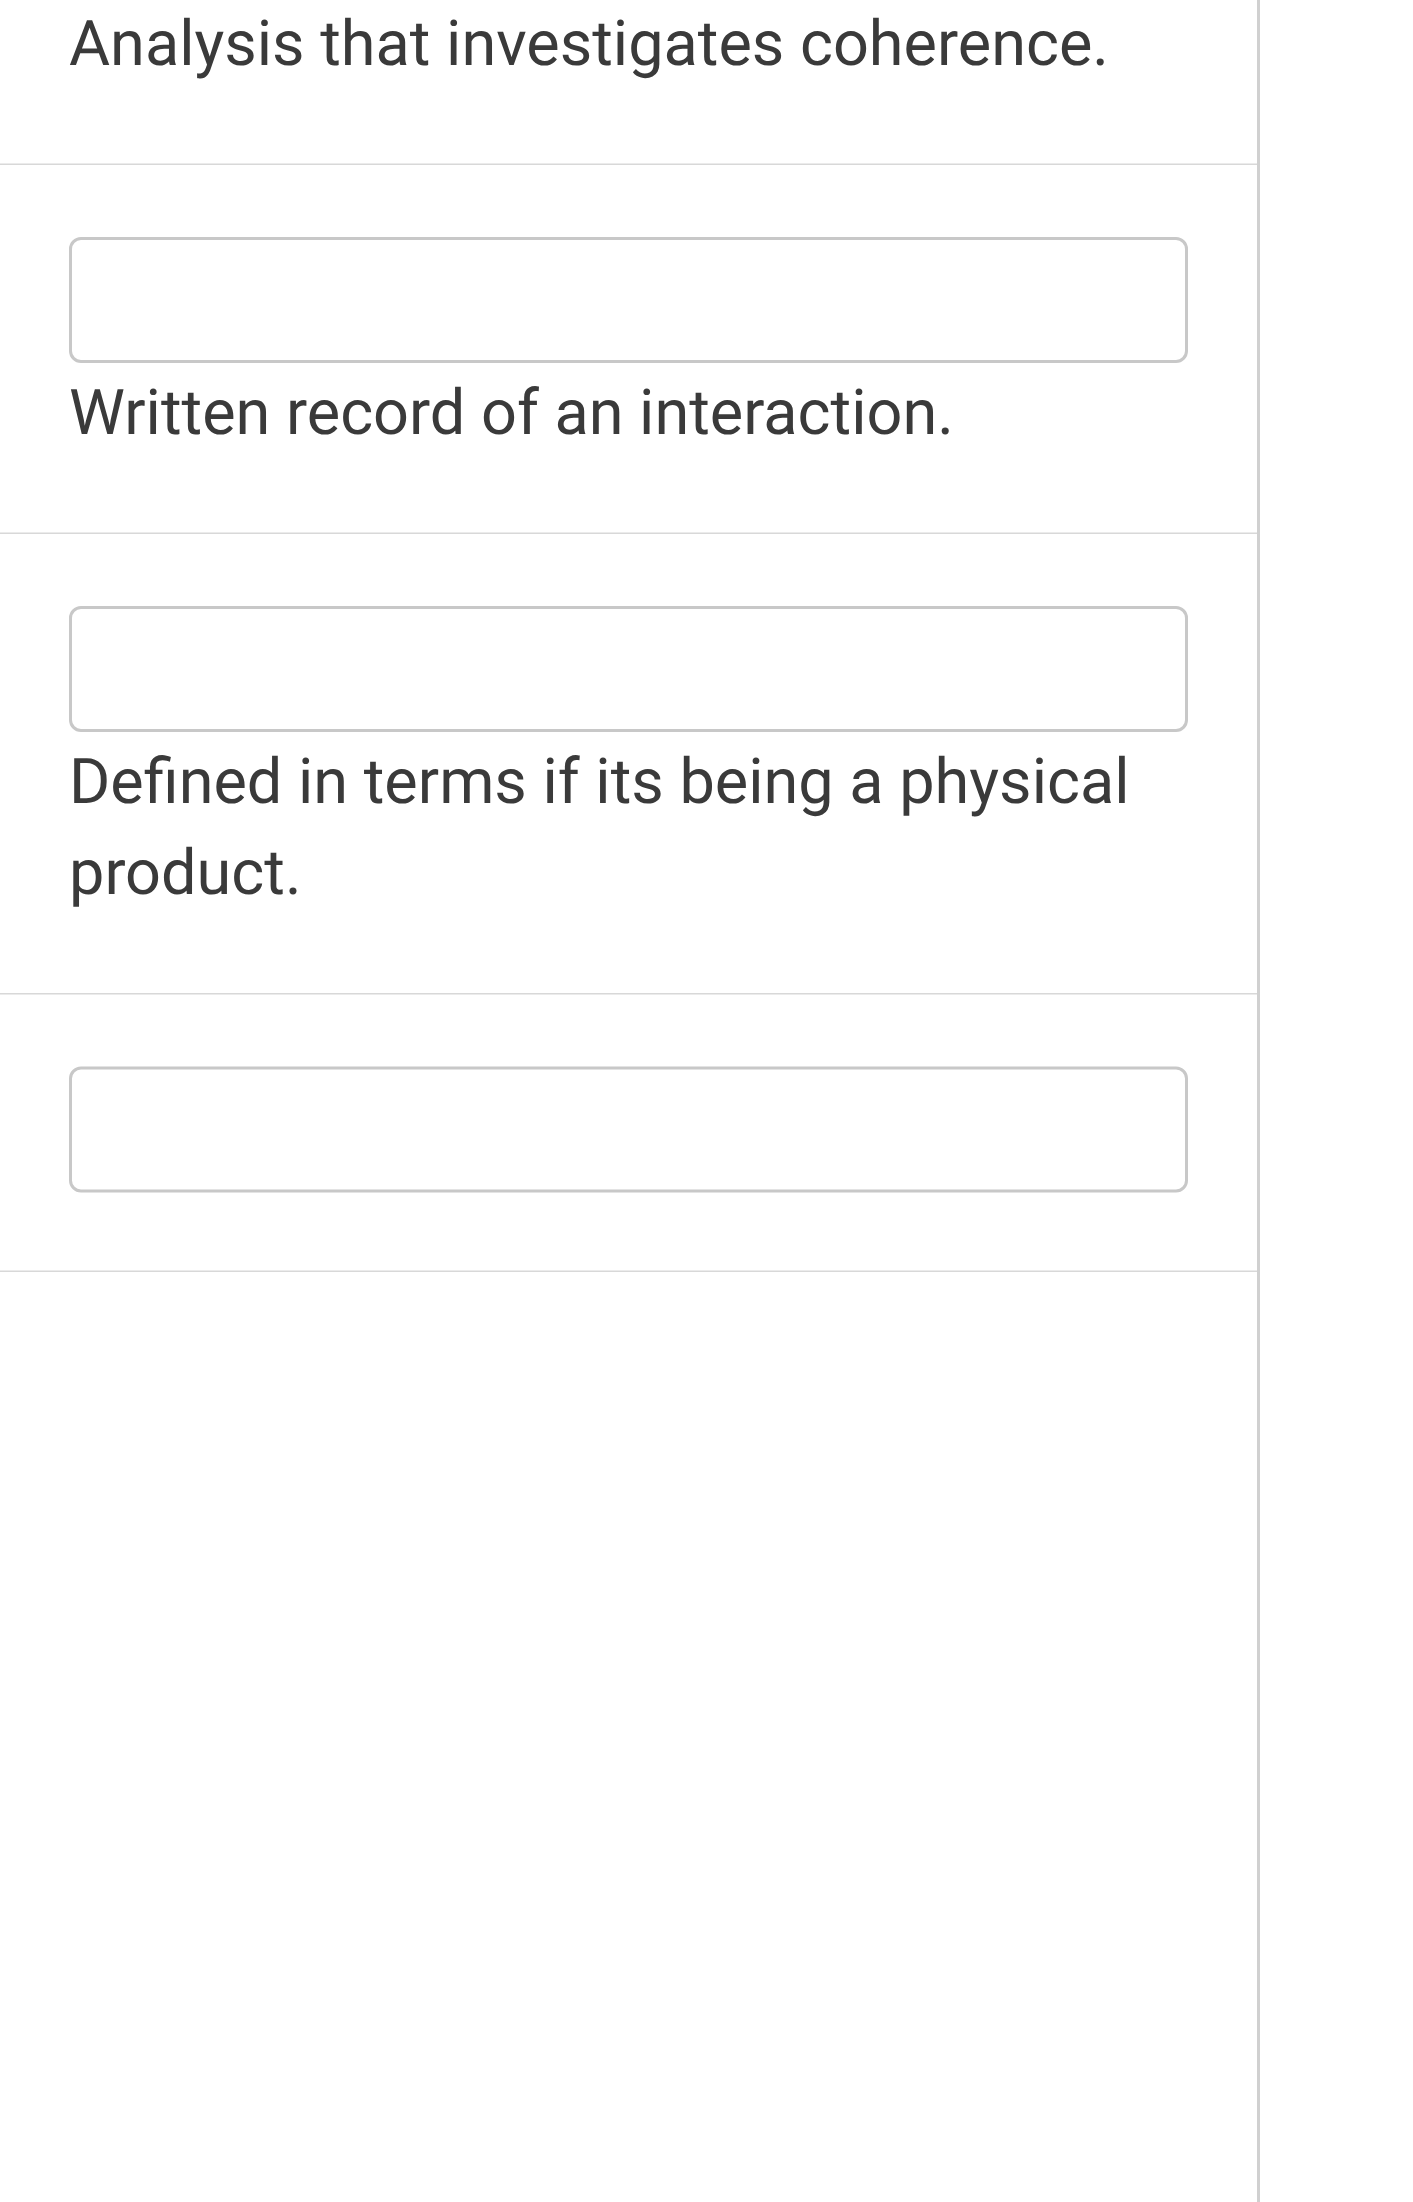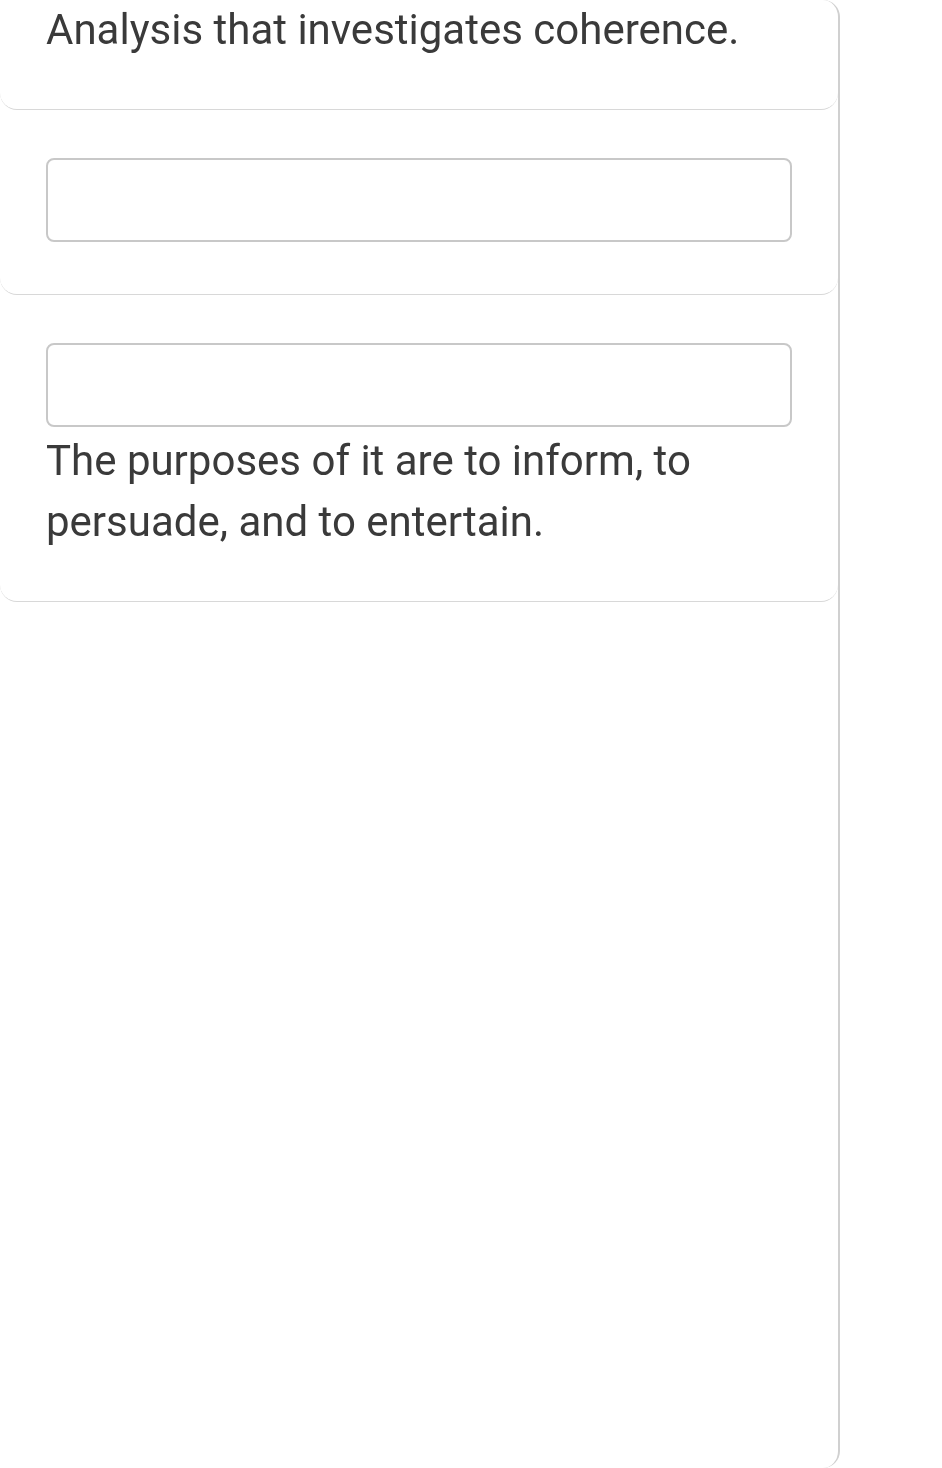--- a/index.html
+++ b/index.html
@@ -1,19 +1,18 @@
 <!DOCTYPE html>
 <html><head>
 <meta charset="utf-8">
 <style>
   * {
     margin: 0;
     padding: 0;
     box-sizing: border-box;
-    border-radius: 17px;
   }
   body {
     font-family: -apple-system, BlinkMacSystemFont, "Segoe UI", Roboto, Helvetica, Arial, sans-serif;
     background: #ffffff;
     width: 942px;
     height: 1468px;
     position: relative;
   }
   .content-area {
     width: 840px;
@@ -46,24 +45,28 @@
 </style>
 </head>
 <body>
 
 <div class="content-area">
 
   <div class="item first">
     <div class="clue-text">Analysis that investigates coherence.</div>
   </div>
 
+  <div class="item">
+    <input type="text" class="input-box" value="" style="">
+    <div class="clue-text">Written record of an interaction.</div>
+  </div>
 
+  <div class="item">
+    <input type="text" class="input-box" value="" style="">
+    <div class="clue-text">Defined in terms if its being a physical product.</div>
+  </div>
 
   <div class="item">
     <input type="text" class="input-box" value="" style="">
   </div>
 
-  <div class="item">
-    <input type="text" class="input-box" value="" style="">
-    <div class="clue-text">The purposes of it are to inform, to persuade, and to entertain.</div>
-  </div>
 
 </div>
 
 </body></html>

